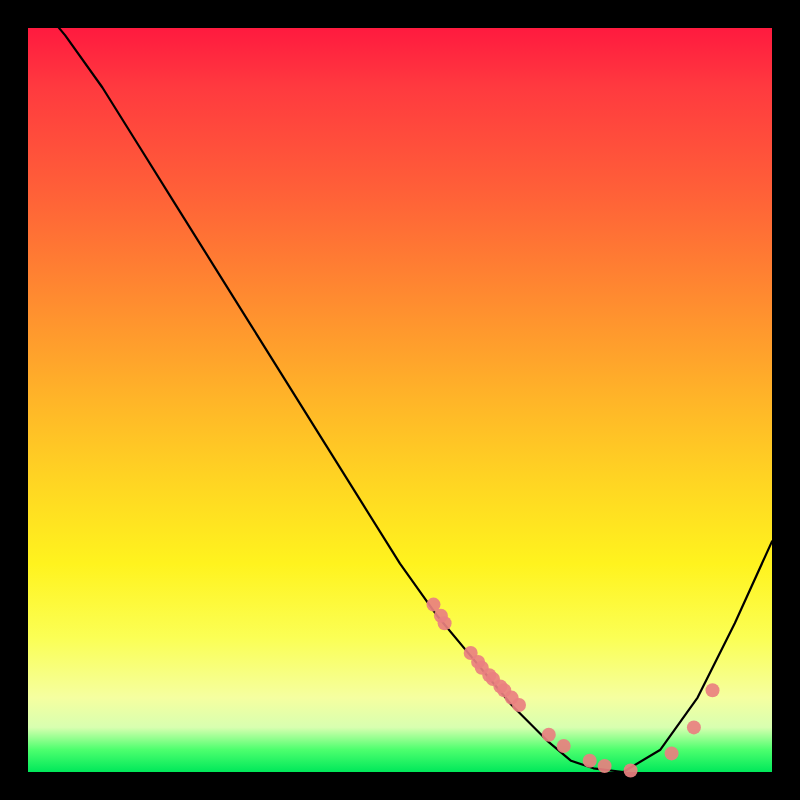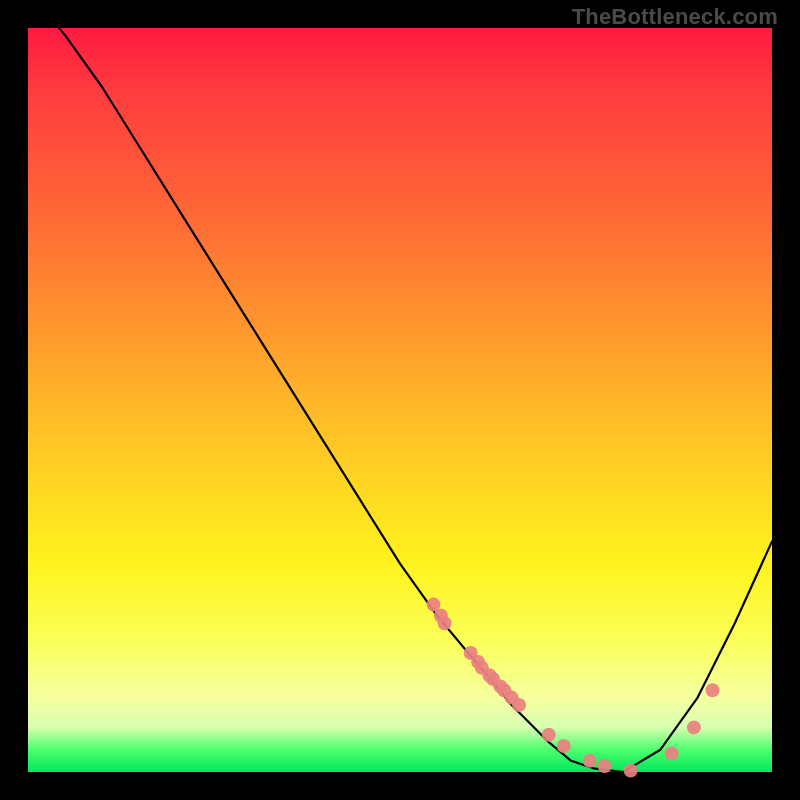--- a/index.html
+++ b/index.html
@@ -56,21 +56,20 @@
     top: 0;
     width: 744px;
     height: 744px;
     overflow: visible;
   }
 </style>
 </head>
 <body>
 
 <div class="frame">
-  <div class="watermark">TheBottleneck.com</div>
   <div class="plot">
     <svg class="curve" viewBox="0 0 744 744">
       <g id="curve-path">
           <path d="M0.0 -37.2 L37.2 7.4 L74.4 59.5 L111.6 119.0 L148.8 178.6 L186.0 238.1 L223.2 297.6 L260.4 357.1 L297.6 416.6 L334.8 476.2 L372.0 535.7 L409.2 587.8 L446.4 632.4 L483.6 677.0 L520.8 714.2 L543.1 732.8 L565.4 740.3 L595.2 744.0 L632.4 721.7 L669.6 669.6 L706.8 595.2 L744.0 513.4" fill="none" stroke="#000000" stroke-width="2.2" stroke-linecap="round" stroke-linejoin="round"></path>
         </g>
       <g id="dots-group">
           <circle cx="405.5" cy="576.6" r="7" fill="#e98080" fill-opacity="0.92"></circle>
           <circle cx="412.9" cy="587.8" r="7" fill="#e98080" fill-opacity="0.92"></circle>
           <circle cx="416.6" cy="595.2" r="7" fill="#e98080" fill-opacity="0.92"></circle>
           <circle cx="442.7" cy="625.0" r="7" fill="#e98080" fill-opacity="0.92"></circle>

